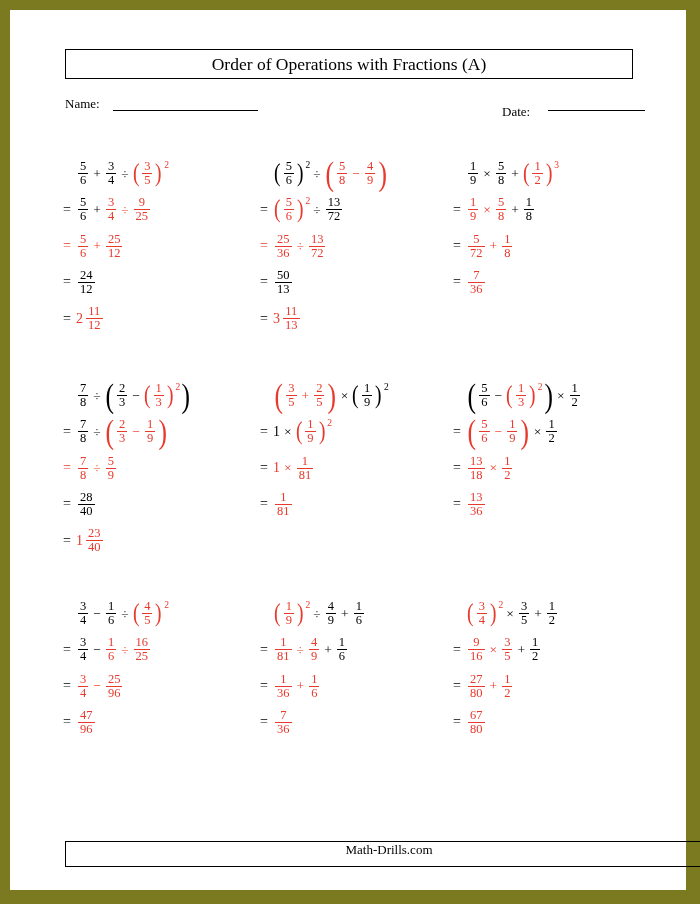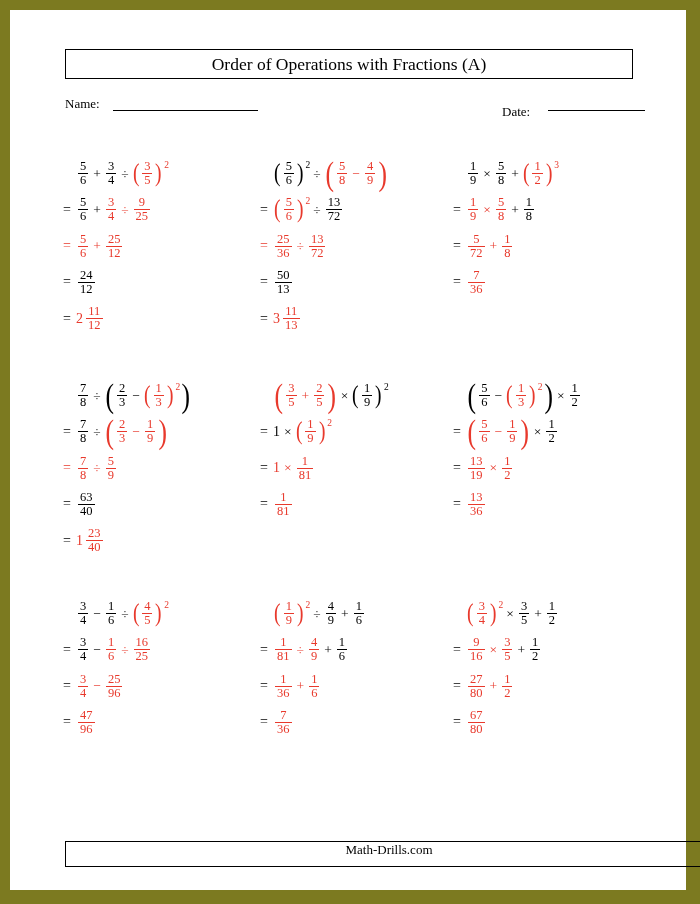--- a/index.html
+++ b/index.html
@@ -470,21 +470,21 @@
             </span>
           <span class="op red">÷</span>
           <span class="frac red redline">
               <span class="num">5</span>
               <span class="den">9</span>
             </span>
         </div>
         <div class="line">
           <span class="eq blk">=</span>
           <span class="frac blk">
-              <span class="num">63</span>
+              <span class="num">28</span>
               <span class="den">40</span>
             </span>
         </div>
         <div class="line">
           <span class="eq blk">=</span>
           <span class="mixed red">
             <span class="whole">1</span>
             <span class="frac redline">
                 <span class="num">23</span>
                 <span class="den">40</span>
@@ -597,21 +597,21 @@
           <span class="op blk">×</span>
           <span class="frac blk">
               <span class="num">1</span>
               <span class="den">2</span>
             </span>
         </div>
         <div class="line">
           <span class="eq blk">=</span>
           <span class="frac red redline">
               <span class="num">13</span>
-              <span class="den">19</span>
+              <span class="den">18</span>
             </span>
           <span class="op red">×</span>
           <span class="frac red redline">
               <span class="num">1</span>
               <span class="den">2</span>
             </span>
         </div>
         <div class="line">
           <span class="eq blk">=</span>
           <span class="frac red redline">

